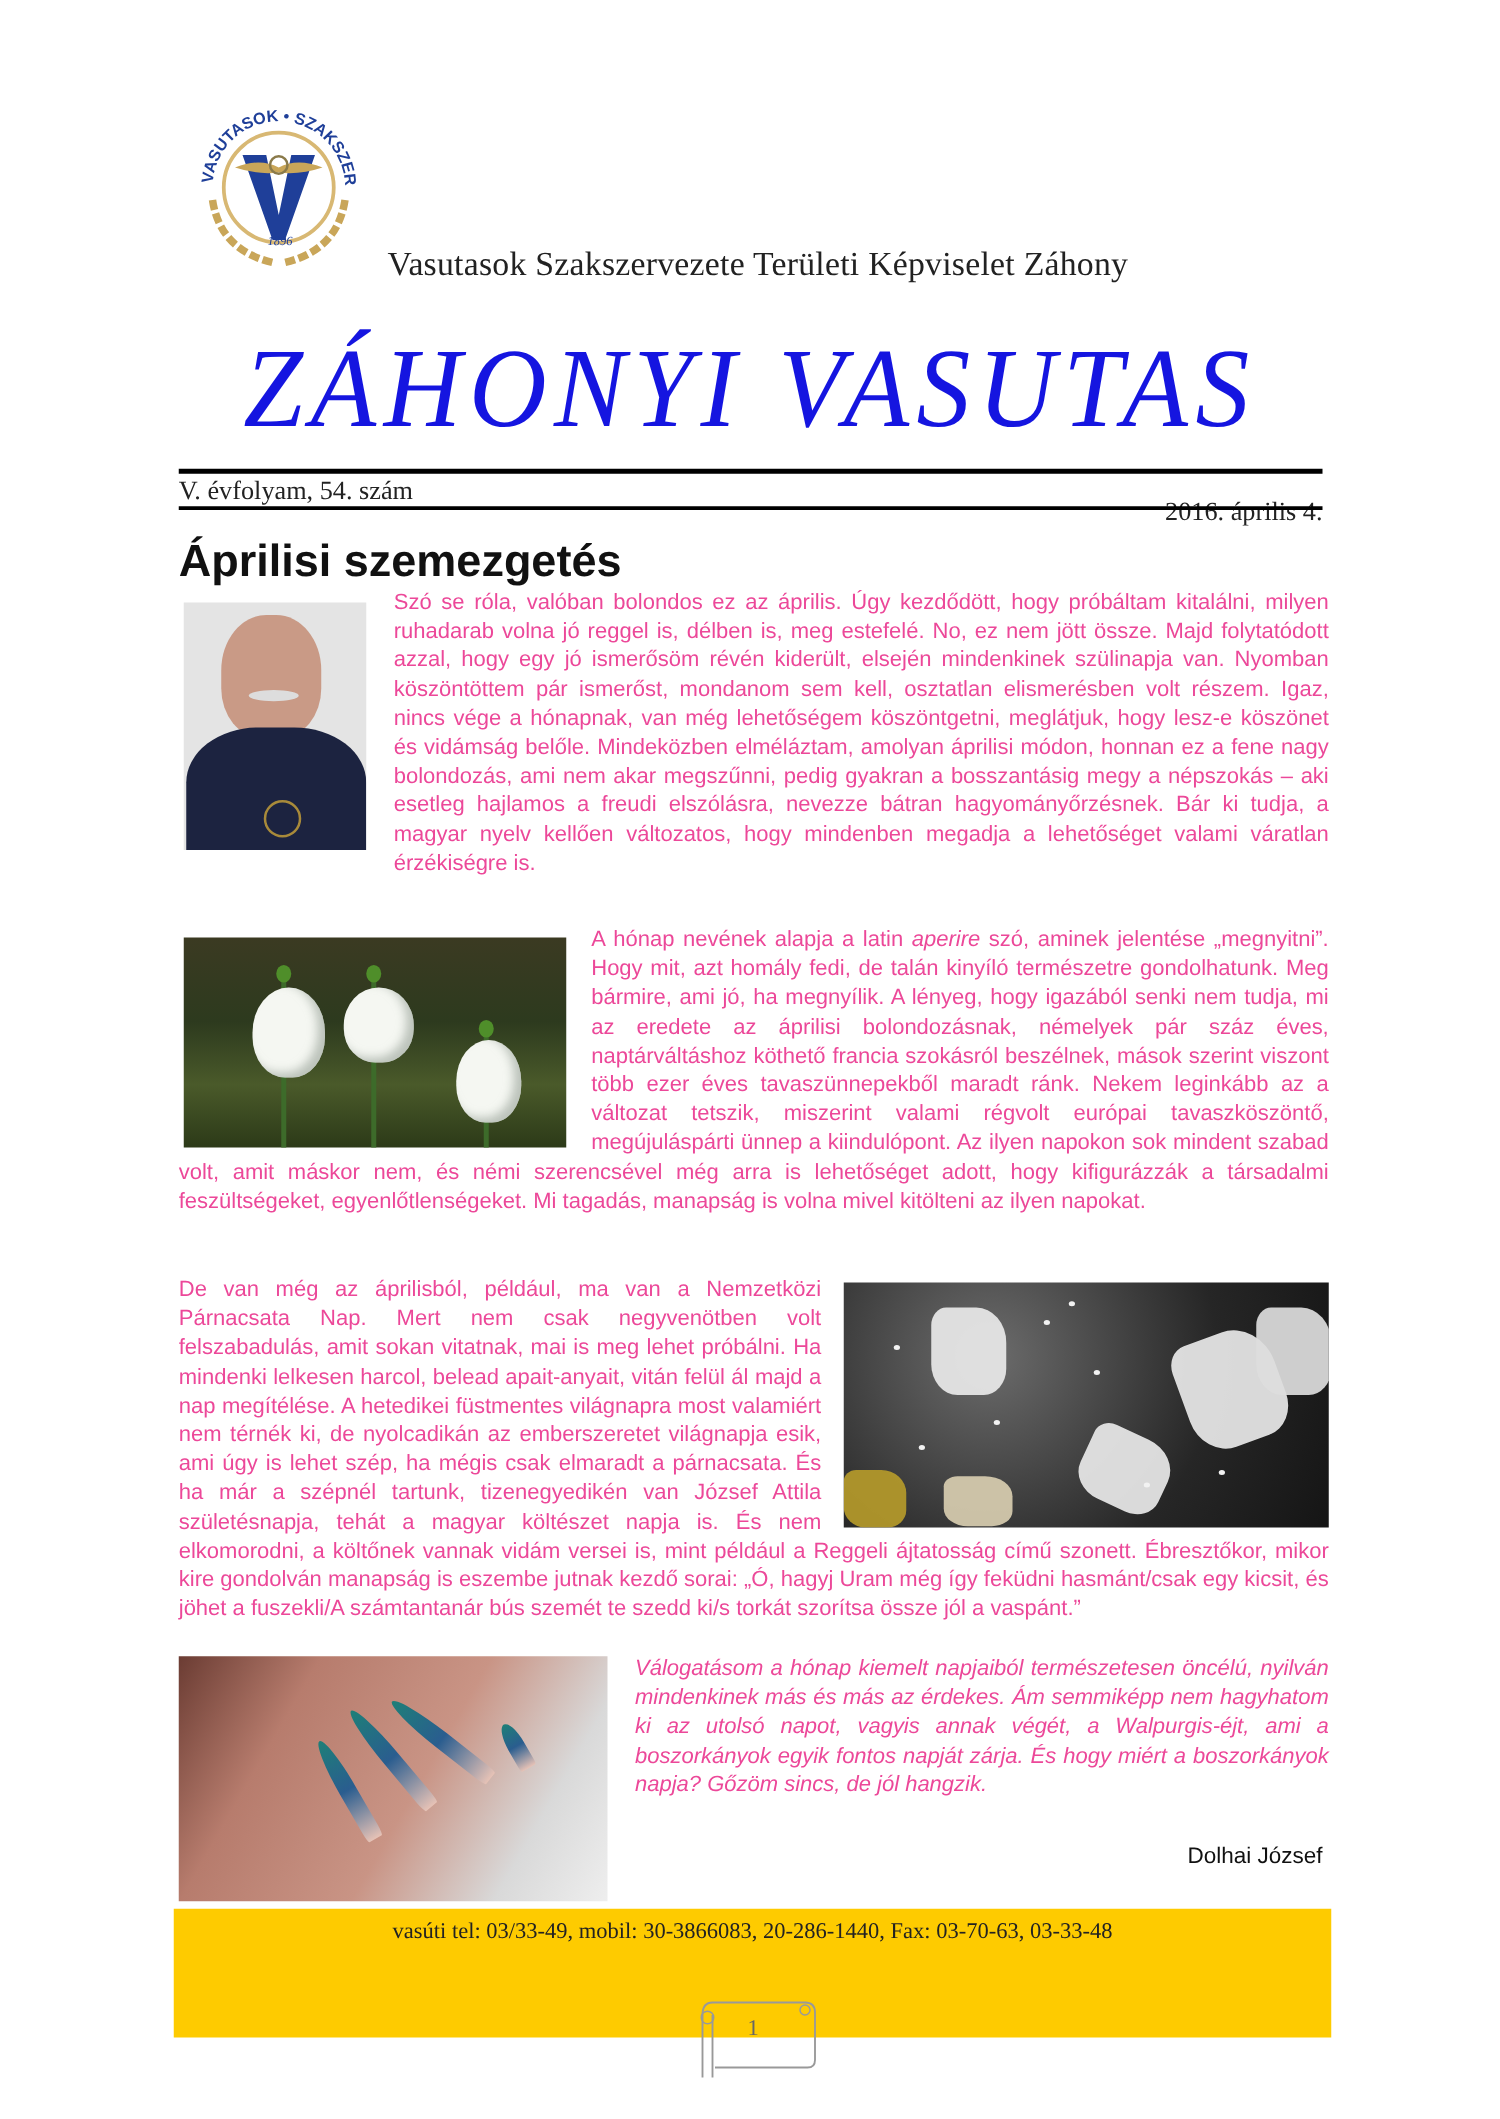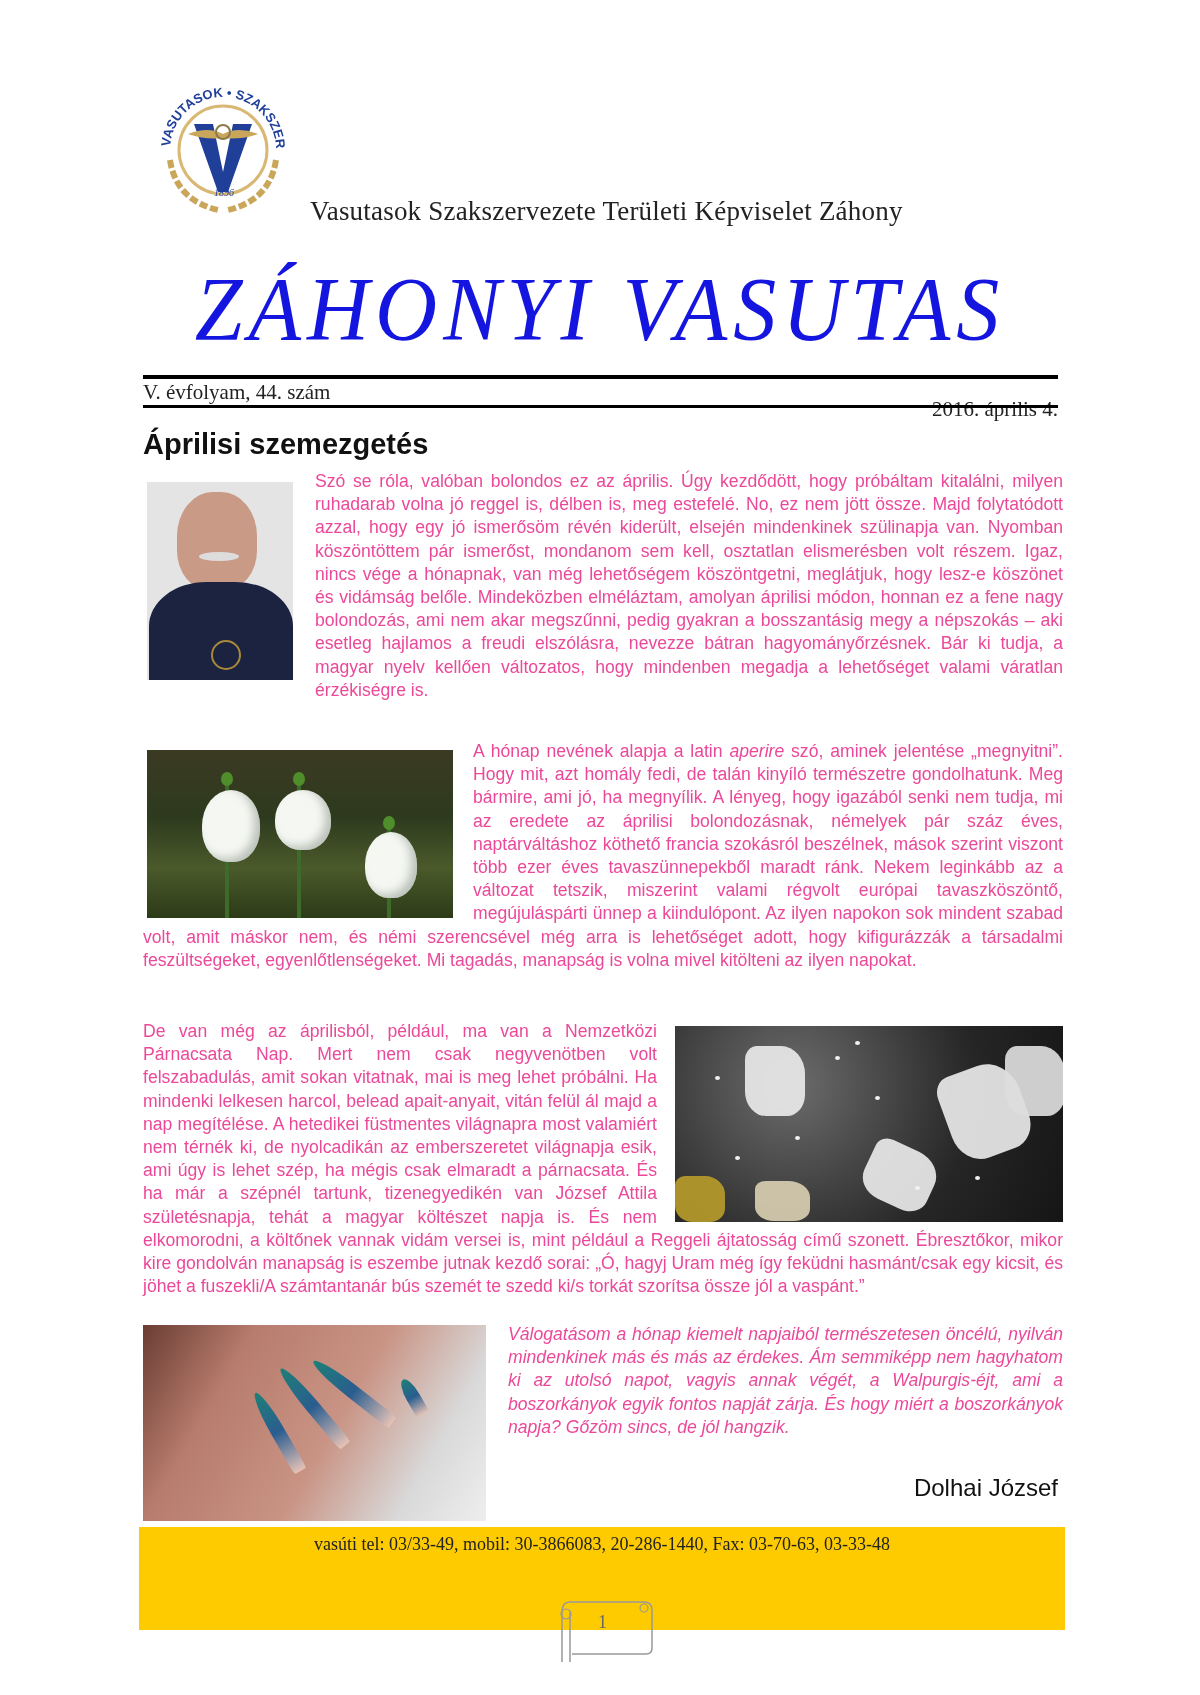--- a/index.html
+++ b/index.html
@@ -11,33 +11,33 @@
   #logo { left: 148px; top: 72px; width: 150px; height: 150px; }
   #org-name { left: 310px; top: 196px; font-size: 27px; color: #222; letter-spacing: 0.2px; text-align: right; }
   #masthead { left: 140px; top: 260px; width: 920px; text-align: center; font-family: "Liberation Serif", serif; font-style: italic; font-size: 86px; color: #1515e0; letter-spacing: 6px; transform: scaleY(1.05); }
   .rule { left: 143px; width: 915px; background: #000; }
   #rule-top { top: 375px; height: 4px; }
   #rule-bot { top: 405px; height: 3px; }
   #issue { left: 143px; top: 380px; font-size: 21px; color: #222; }
   #date { right: 142px; top: 380px; font-size: 21px; color: #222; margin-top: 17px; }
 
   
-  #heading { left: 143px; top: 428px; font-size: 29px; font-weight: bold; color: #111; }
+  #heading { left: 143px; top: 428px; font-size: 36px; font-weight: bold; color: #111; }
   .para { font-size: 17.6px; line-height: 23.2px; text-align: justify; color: #ec4899; }
   .img { overflow: hidden; }
 
   #p1 { left: 143px; top: 470px; width: 920px; }
   #img-portrait { float: left; width: 146px; height: 198px; margin: 12px 22px 0 4px; background: #e4e4e4; position: relative; overflow: hidden; }
   #p2 { left: 143px; top: 740px; width: 920px; }
   #img-snowdrops { float: left; width: 306px; height: 168px; margin: 10px 20px 4px 4px; position: relative; overflow: hidden; background: linear-gradient(180deg, #3b3a22 0%, #2d3a1e 40%, #4a5a2a 70%, #2c3a18 100%); }
   #p3 { left: 143px; top: 1020px; width: 920px; }
   #img-pillow { float: right; width: 388px; height: 196px; margin: 6px 0 6px 18px; position: relative; overflow: hidden; background: radial-gradient(circle at 30% 30%, #6c6c6c 0%, #262626 60%, #151515 100%); }
   #p4 { left: 143px; top: 1323px; width: 920px; font-style: italic; }
   #img-nails { float: left; width: 343px; height: 196px; margin: 2px 22px 0 0; position: relative; overflow: hidden; background: linear-gradient(120deg, #6b3c33 0%, #b77c6d 25%, #c99485 55%, #d9d9d9 80%, #eeeeee 100%); }
-  #signature { right: 142px; top: 1474px; font-size: 24px; }
+  #signature { right: 142px; top: 1474px; font-size: 18px; }
 
   
   #footer { left: 139px; top: 1527px; width: 926px; height: 103px; background: #fecb00; text-align: center; font-family: "Liberation Serif", serif; font-size: 18px; line-height: 23px; color: #222; padding-top: 6px; box-sizing: border-box; }
   #footer a { color: #1a1a6a; text-decoration: underline; }
   #page-scroll { left: 548px; top: 1598px; width: 110px; height: 64px; }
   #page-num { left: 598px; top: 1612px; font-family: "Liberation Serif", serif; font-size: 18px; color: #666; }
 
   
   .flower { position: absolute; background: #f5f7f2; border-radius: 50% 50% 45% 45%; box-shadow: inset -6px -4px 8px rgba(150,160,150,0.6); }
   .stem { position: absolute; width: 4px; background: #3d6b2a; }
@@ -62,21 +62,21 @@
     <path d="M 40 62 Q 60 54 75 62 Q 90 54 110 62 Q 92 68 75 66 Q 58 68 40 62 Z" fill="#c9a659"></path>
     <circle cx="75" cy="60" r="7" fill="none" stroke="#8a7a4a" stroke-width="2"></circle>
     <path d="M 22 88 Q 28 128 70 138" fill="none" stroke="#c9a659" stroke-width="6" stroke-dasharray="8 3"></path>
     <path d="M 128 88 Q 122 128 80 138" fill="none" stroke="#c9a659" stroke-width="6" stroke-dasharray="8 3"></path>
     <text x="66" y="124" font-family="Liberation Serif, serif" font-style="italic" font-size="10" fill="#1f3f99">1896</text>
   </svg>
 </div>
 <div class="abs serif" id="org-name">Vasutasok Szakszervezete Területi Képviselet Záhony</div>
 <div class="abs" id="masthead">ZÁHONYI VASUTAS</div>
 <div class="abs rule" id="rule-top"></div>
-<div class="abs serif" id="issue">V. évfolyam, 44. szám</div>
+<div class="abs serif" id="issue">V. évfolyam, 54. szám</div>
 <div class="abs serif" id="date">2016. április 4.</div>
 <div class="abs rule" id="rule-bot"></div>
 
 <div class="abs" id="heading">Áprilisi szemezgetés</div>
 
 <div class="abs para" id="p1">
   <div id="img-portrait" class="img">
     <div style="position:absolute;left:30px;top:10px;width:80px;height:98px;background:#c99a86;border-radius:45% 45% 40% 40%;"></div>
     <div style="position:absolute;left:52px;top:70px;width:40px;height:9px;background:#ddd;border-radius:50%;"></div>
     <div style="position:absolute;left:2px;top:100px;width:144px;height:110px;background:#1c2340;border-radius:40% 40% 0 0;"></div>

